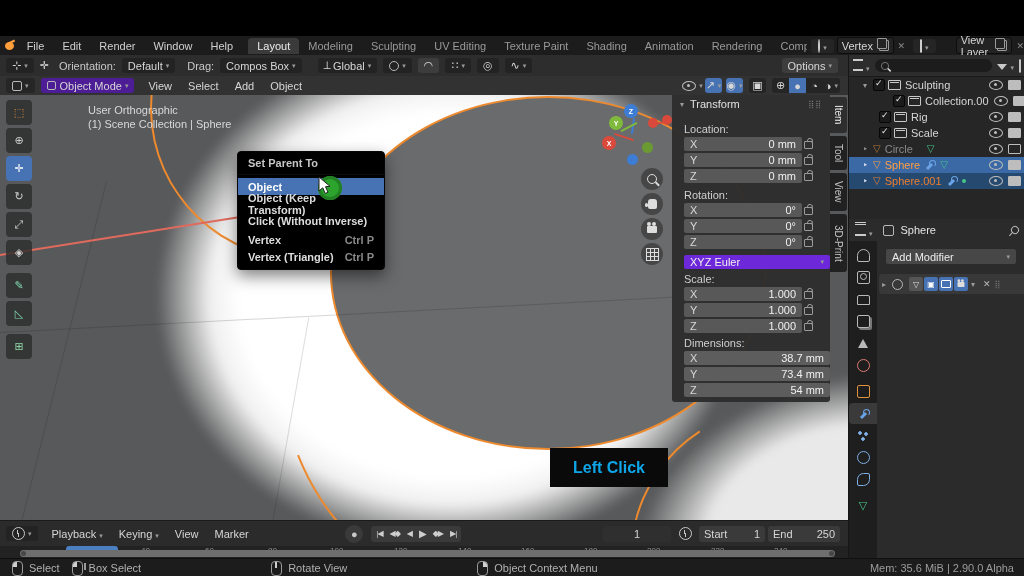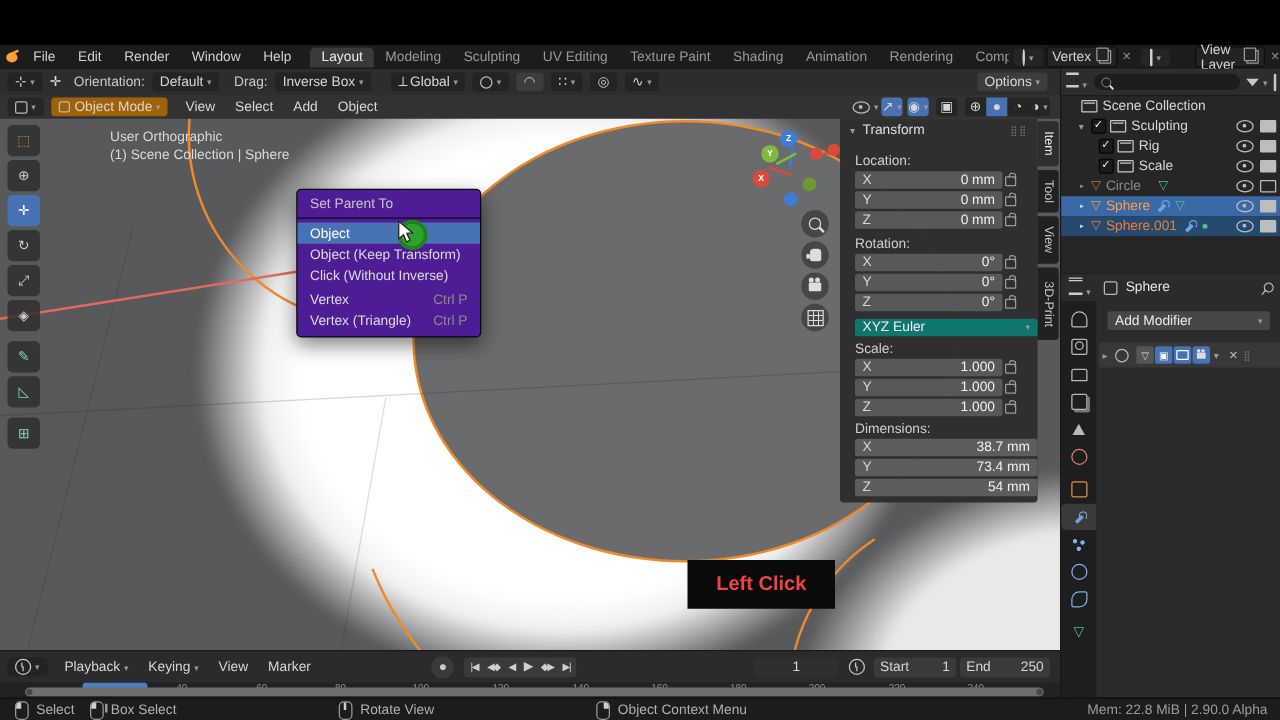--- a/index.html
+++ b/index.html
@@ -82,21 +82,21 @@
   .npanel{position:absolute;left:672px;top:19px;width:158px;height:307px;background:rgba(45,45,45,.97);z-index:28;border-radius:0 0 3px 3px;}
   .nph{height:18px;display:flex;align-items:center;padding:0 8px;color:#e0e0e0;}
   .nfield{position:absolute;height:14px;background:#585858;border-radius:2px;display:flex;align-items:center;padding:0 6px;color:#f0f0f0;}
   .nfield .ax{color:#d8d8d8;margin-right:auto;}
   .nlabel{position:absolute;color:#cfcfcf;}
   .lock{position:absolute;width:7px;height:6px;border:1px solid #9a9a9a;border-radius:1px;}
   .lock::before{content:"";position:absolute;left:2px;top:-4px;width:4px;height:4px;border:1px solid #9a9a9a;border-bottom:none;border-radius:3px 3px 0 0;transform:rotate(14deg);}
   .sidetab{position:absolute;left:830px;width:17px;background:#212121;color:#c2c2c2;writing-mode:vertical-rl;display:flex;align-items:center;justify-content:center;font-size:10px;border-radius:0 3px 3px 0;z-index:27;}
   .sidetab.active{background:#2e2e2e;color:#ececec;}
   
-  .ctxmenu{position:absolute;left:237px;top:75px;width:146px;background:#4c1d95;border:1px solid #060606;border-radius:4px;box-shadow:0 6px 16px rgba(0,0,0,.5);z-index:40;}
+  .ctxmenu{position:absolute;left:237px;top:75px;width:146px;background:#000000;border:1px solid #060606;border-radius:4px;box-shadow:0 6px 16px rgba(0,0,0,.5);z-index:40;font-weight:bold;}
   .ctxhead{height:22px;display:flex;align-items:center;padding:0 10px;color:#c6c6c6;border-bottom:1px solid #0c0c0c;}
   .ctxitem{height:17px;display:flex;align-items:center;padding:0 10px;color:#dddddd;}
   .ctxitem.hl{background:#4772b3;color:#fff;}
   .ctxitem .sc{margin-left:auto;color:#8a8a8a;}
   
   .timeline{left:0;top:520px;width:848px;height:38px;background:#2b2b2b;border-top:1px solid #1a1a1a;}
   .tl-head{height:25px;display:flex;align-items:center;}
   .tic{font-size:8px;letter-spacing:-1px;color:#cfcfcf;}
   .tbtn2{background:#3a3a3a;height:16px;border-radius:3px;display:flex;align-items:center;padding:0 5px;}
   .ruler{position:absolute;left:0;top:25px;width:848px;height:13px;background:#222;overflow:hidden;}
@@ -152,21 +152,21 @@
     <span class="tbtn dd" style="margin-left:6px;">
         <span style="color:#ddd;">⊹</span>
       </span>
     <span style="color:#ddd;margin-right:4px;">✛</span>
     <span class="lbl">Orientation:</span>
     <span class="tbtn dd">
         <span>Default</span>
       </span>
     <span class="lbl">Drag:</span>
     <span class="tbtn dd">
-        <span>Inverse Box</span>
+        <span>Compos Box</span>
       </span>
     <span class="tbtn dd" style="margin-left:10px;">
         <span style="margin-right:2px;">⟂</span>
         <span>Global</span>
       </span>
     <span class="tbtn dd">
         <span class="gcir" style="width:8px;height:8px;"></span>
       </span>
     <span class="tbtn" style="background:#3d3d3d;">◠</span>
     <span class="tbtn dd">∷</span>
@@ -188,21 +188,21 @@
     <div class="abs" style="left:630px;top:330px;width:300px;height:300px;border-radius:50%;border:2px solid transparent;border-left-color:#ee8a2e;transform:rotate(12deg);"></div>
     <div class="abs" style="left:0;top:256px;width:700px;height:1px;background:rgba(30,30,30,.18);transform:rotate(-3deg);transform-origin:left;"></div>
     <div class="abs" style="left:60px;top:100px;width:1px;height:380px;background:rgba(30,30,30,.18);transform:rotate(14deg);"></div>
     <div class="abs" style="left:290px;top:240px;width:1px;height:210px;background:rgba(30,30,30,.15);transform:rotate(10deg);"></div>
     <div class="abs" style="left:0;top:178px;width:240px;height:2px;background:#e06a5d;transform:rotate(-9deg);transform-origin:left;"></div>
 
     <div class="vhead">
       <span class="tbtn dd" style="margin-left:6px;background:#262626;">
           <span class="gsq" style="width:8px;height:8px;"></span>
         </span>
-      <span class="tbtn dd" style="background:#a16207;">
+      <span class="tbtn dd" style="background:#4c1d95;">
           <span class="gsq" style="width:7px;height:7px;margin-right:4px;"></span>
           <span>Object Mode</span>
         </span>
       <span class="vmenu">View</span>
       <span class="vmenu">Select</span>
       <span class="vmenu">Add</span>
       <span class="vmenu">Object</span>
       <span style="flex:1;"></span>
       <span class="shadebtn dd" style="background:transparent;">
           <span class="i-eye" style="margin-left:0;"></span>
@@ -304,21 +304,21 @@
           <span class="ax">Y</span>
           <span>0°</span>
         </div>
       <div class="nfield" style="left:12px;top:140px;width:106px;">
           <span class="ax">Z</span>
           <span>0°</span>
         </div>
       <span class="lock" style="left:132px;top:112px;"></span>
       <span class="lock" style="left:132px;top:128px;"></span>
       <span class="lock" style="left:132px;top:144px;"></span>
-      <div class="nfield dd" style="left:12px;top:160px;width:134px;background:#0f766e;">
+      <div class="nfield dd" style="left:12px;top:160px;width:134px;background:#6d28d9;">
           <span style="margin-right:auto;">XYZ Euler</span>
         </div>
       <div class="nlabel" style="left:12px;top:178px;">Scale:</div>
       <div class="nfield" style="left:12px;top:192px;width:106px;">
           <span class="ax">X</span>
           <span>1.000</span>
         </div>
       <div class="nfield" style="left:12px;top:208px;width:106px;">
           <span class="ax">Y</span>
           <span>1.000</span>
@@ -371,41 +371,45 @@
             <span class="sc">Ctrl P</span>
           </div>
       </div>
     </div>
 
     <div class="abs" style="left:318px;top:100px;width:24px;height:24px;border-radius:50%;background:#2ca32c;box-shadow:inset 0 0 0 3px #237f23;z-index:41;"></div>
     <svg class="abs" style="left:318px;top:100px;z-index:42;" width="15" height="20">
         <path d="M1,1 L1,15 L4.8,11.8 L7.2,17.5 L10,16.2 L7.5,10.7 L12,10.3 Z" fill="#fff" stroke="#222" stroke-width="1"></path>
       </svg>
 
-    <div class="abs" style="left:550px;top:372px;width:118px;height:39px;background:#0a0a0a;color:#ef4444;font-weight:bold;font-size:16px;display:flex;align-items:center;justify-content:center;z-index:35;">Left Click</div>
+    <div class="abs" style="left:550px;top:372px;width:118px;height:39px;background:#0a0a0a;color:#0ea5e9;font-weight:bold;font-size:16px;display:flex;align-items:center;justify-content:center;z-index:35;">Left Click</div>
   </div>
 
   <div class="abs outliner">
     <div class="outl-head">
       <span class="dd"><span style="display:inline-block;width:10px;height:8px;border-top:2px solid #ccc;border-bottom:2px solid #ccc;"></span></span>
       <span class="search">
           <span class="mag" style="border-color:#8a8a8a;transform:scale(.8);"></span>
         </span>
       <span class="dd"><span style="display:inline-block;width:0;height:0;border-left:5px solid transparent;border-right:5px solid transparent;border-top:6px solid #c9c9c9;"></span></span>
       <span style="margin-left:5px;"><span class="i-col" style="margin:0;"></span></span>
     </div>
-    <div class="orow" style="padding-left:16px;">
-      <span class="i-col"></span>
-      <span>Scene Collection</span>
-    </div>
     <div class="orow" style="padding-left:14px;">
       <span class="caret">▾</span>
       <span class="i-chk"></span>
       <span class="i-col"></span>
       <span>Sculpting</span>
+        <span class="spacer"></span>
+      <span class="i-eye"></span>
+        <span class="i-mon fill"></span>
+    </div>
+    <div class="orow" style="padding-left:44px;">
+      <span class="i-chk"></span>
+      <span class="i-col"></span>
+      <span>Collection.00</span>
         <span class="spacer"></span>
       <span class="i-eye"></span>
         <span class="i-mon fill"></span>
     </div>
     <div class="orow" style="padding-left:30px;">
       <span class="i-chk"></span>
       <span class="i-col"></span>
       <span>Rig</span>
         <span class="spacer"></span>
       <span class="i-eye"></span>
@@ -590,15 +594,15 @@
   <div class="abs statusbar">
     <span class="mouse m-left"></span>
     <span>Select</span>
     <span class="mouse m-left m-drag"></span>
     <span>Box Select</span>
     <span class="mouse m-mid" style="margin-left:130px;"></span>
     <span>Rotate View</span>
     <span class="mouse m-right" style="margin-left:130px;"></span>
     <span>Object Context Menu</span>
     <span style="flex:1;"></span>
-    <span style="margin-right:10px;color:#9c9c9c;">Mem: 22.8 MiB | 2.90.0 Alpha</span>
+    <span style="margin-right:10px;color:#9c9c9c;">Mem: 35.6 MiB | 2.90.0 Alpha</span>
   </div>
 </div>
 
 </body></html>

